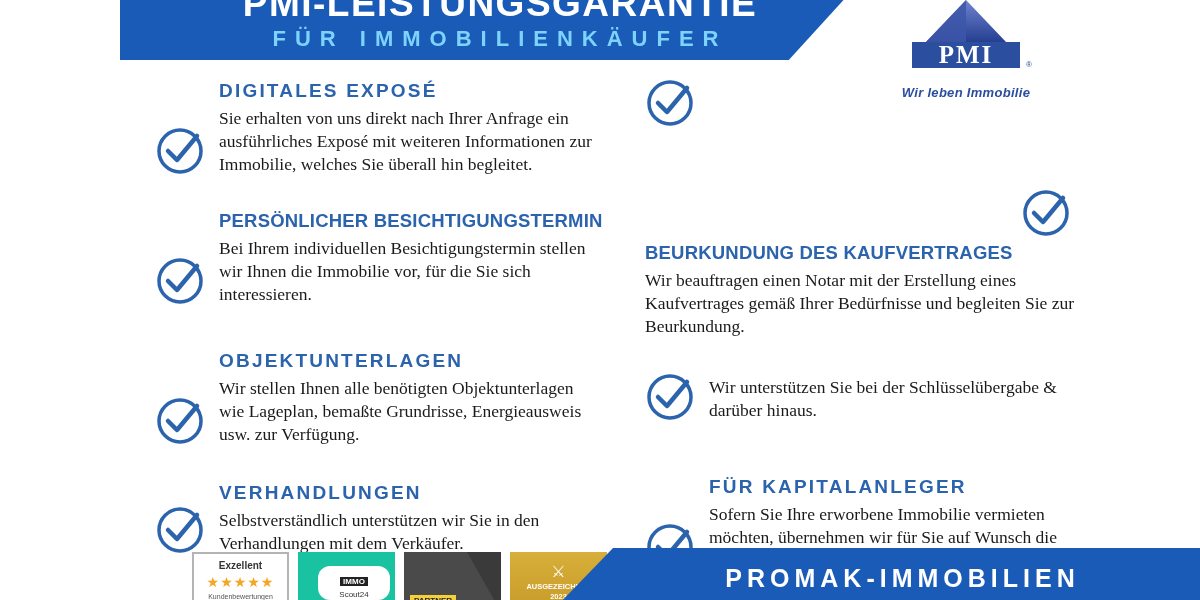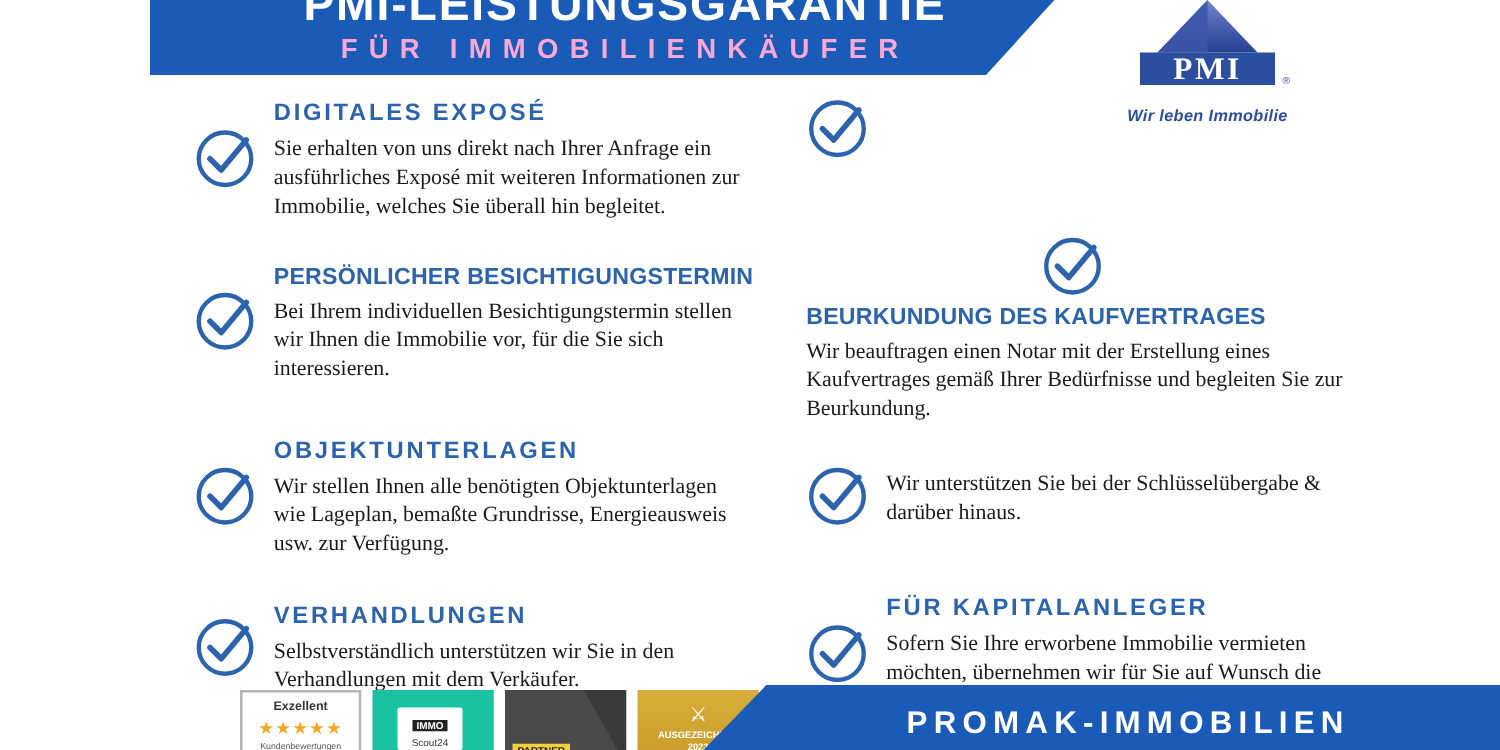--- a/index.html
+++ b/index.html
@@ -32,21 +32,21 @@
   .header-title {
     color: #ffffff;
     font-family: "Liberation Sans", sans-serif;
     font-weight: bold;
     font-size: 37px;
     letter-spacing: 1.5px;
     line-height: 40px;
     white-space: nowrap;
   }
   .header-sub {
-    color: #f9a8d4;
+    color: #7dd3fc;
     font-family: "Liberation Sans", sans-serif;
     font-weight: bold;
     font-size: 22px;
     letter-spacing: 9px;
     line-height: 26px;
     margin-top: 2px;
     white-space: nowrap;
   }
 
   
@@ -81,21 +81,21 @@
     top: 76px; left: 0;
     width: 1200px;
     display: flex;
   }
   .col { width: 440px; }
   .col-left { margin-left: 155px; }
   .col-right { margin-left: 50px; }
 
   .item {
     display: flex;
-    align-items: center;
+    align-items: flex-end;
     margin-bottom: 26px;
   }
   .check {
     flex: 0 0 auto;
     width: 50px; height: 50px;
     margin-right: 14px;
     margin-top: 2px;
   }
   .check svg { display: block; }
   .item-body { padding-top: 4px; }
@@ -178,23 +178,23 @@
   .pe-sub {
     font-family: "Liberation Sans", sans-serif;
     font-size: 7px;
     color: #555;
     margin-top: 2px;
   }
   .badge-is24 { background: #19c2a0; }
   .is24-box {
     position: absolute;
     left: 20px; top: 14px;
-    width: 52px; height: 34px;
+    width: 72px; height: 34px;
     background: #ffffff;
-    border-radius: 2px;
+    border-radius: 12px;
     text-align: center;
     padding-top: 4px;
   }
   .is24-t1 {
     font-family: "Liberation Sans", sans-serif;
     font-size: 8px; font-weight: bold; color: #333;
     background: #222; color: #fff; display: inline-block;
     padding: 0 3px;
   }
   .is24-t2 {

